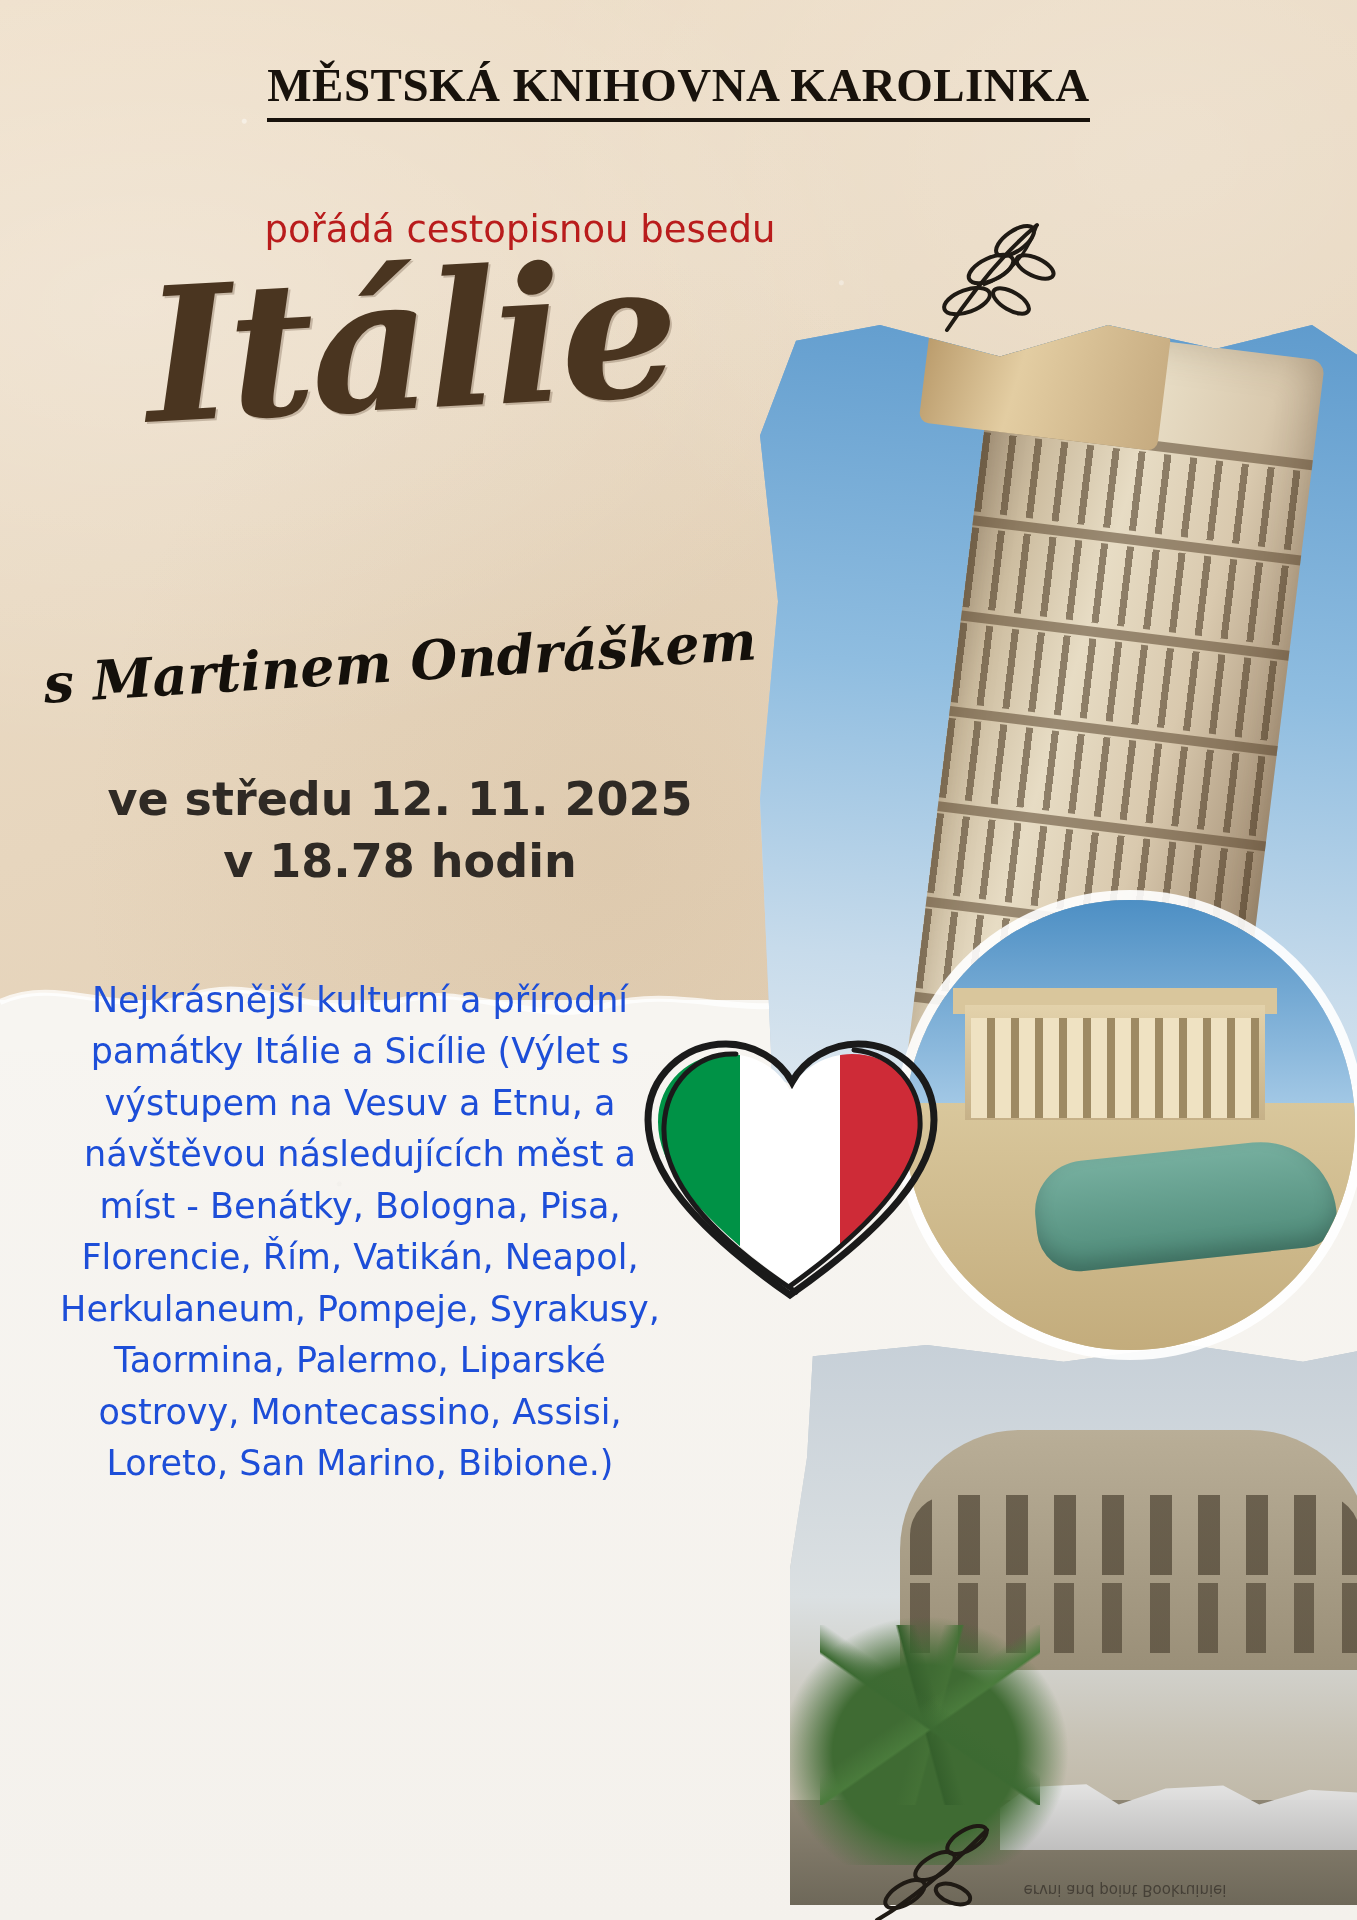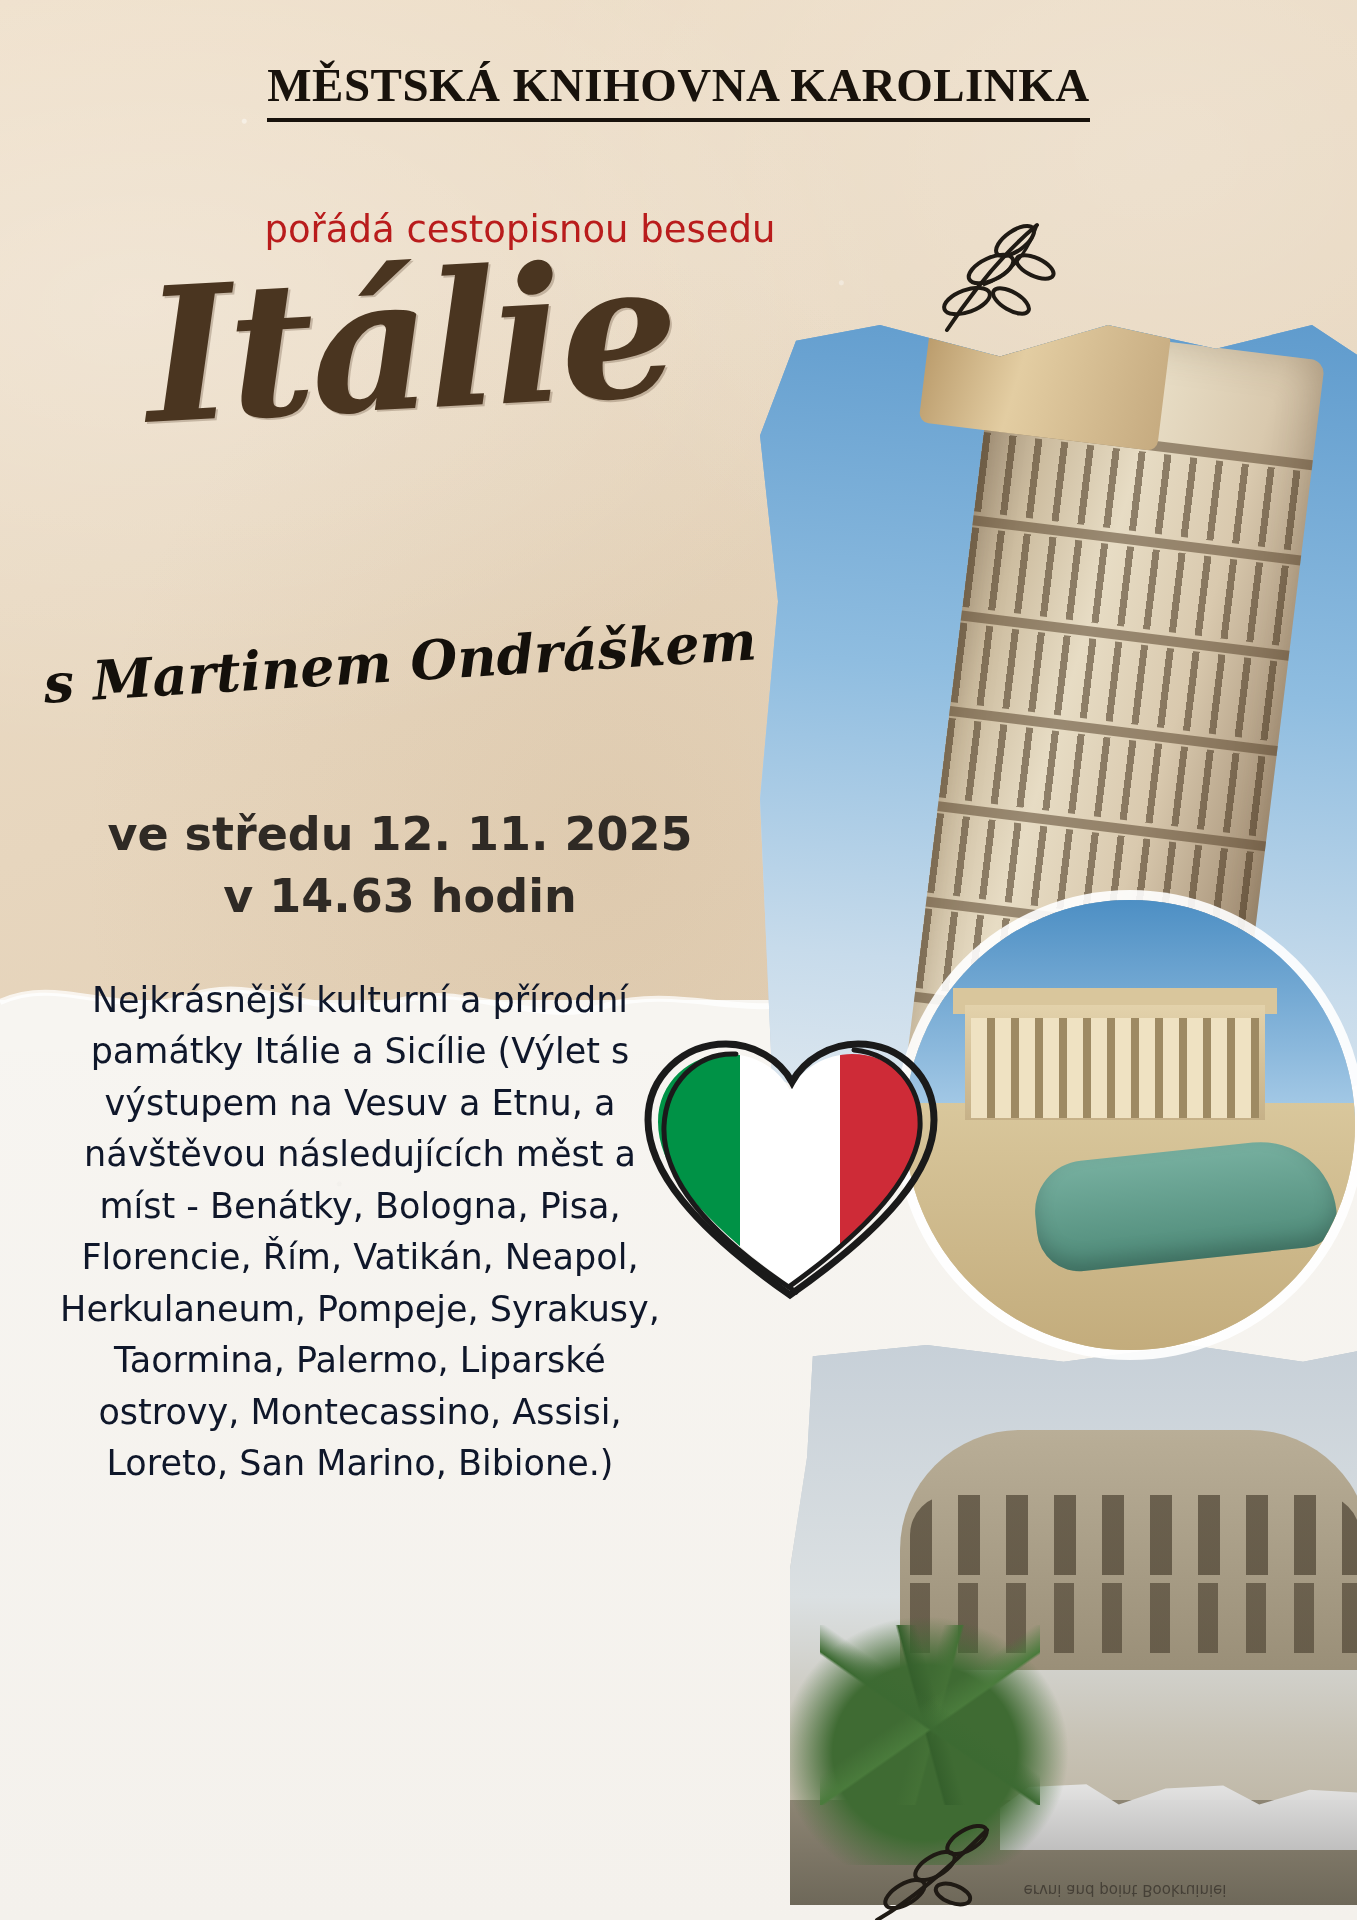--- a/index.html
+++ b/index.html
@@ -137,33 +137,32 @@
     position: absolute;
     top: 768px;
     left: 40px;
     width: 720px;
     text-align: center;
     z-index: 6;
     color: #2f2a25;
     font-weight: bold;
     font-size: 46px;
     line-height: 1.35;
-    margin-top: 35px;
   }
 
   
   .body-text {
     position: absolute;
     top: 975px;
     left: 55px;
     width: 610px;
     text-align: center;
     font-size: 35px;
     line-height: 1.47;
-    color: #0f172a;
+    color: #1d4ed8;
     z-index: 6;
   }
 
   
   .photo {
     position: absolute;
     overflow: hidden;
     z-index: 4;
   }
 
@@ -423,18 +422,18 @@
   </div>
 
   <div class="subtitle">pořádá cestopisnou besedu</div>
 
   <div class="script-title">Itálie</div>
 
   <div class="script-sub">s Martinem Ondráškem</div>
 
   <div class="date-block">
     <div>ve středu 12. 11. 2025</div>
-    <div>v 14.63 hodin</div>
+    <div>v 18.78 hodin</div>
   </div>
 
   <div class="body-text">Nejkrásnější kulturní a přírodní památky Itálie a Sicílie (Výlet s výstupem na Vesuv a Etnu, a návštěvou následujících měst a míst - Benátky, Bologna, Pisa, Florencie, Řím, Vatikán, Neapol, Herkulaneum, Pompeje, Syrakusy, Taormina, Palermo, Liparské ostrovy, Montecassino, Assisi, Loreto, San Marino, Bibione.)</div>
 
 </div>
 
 </body></html>

